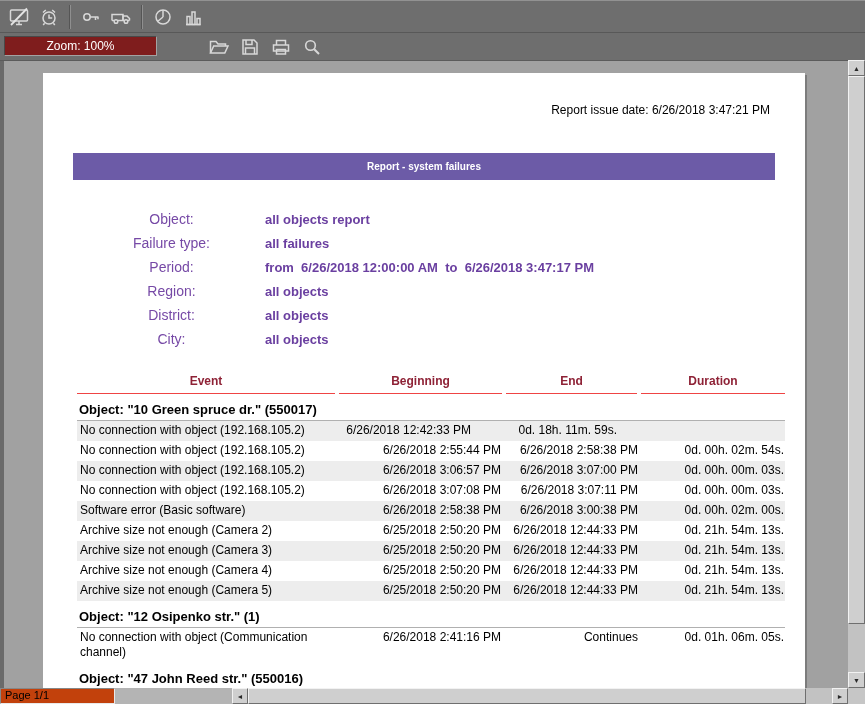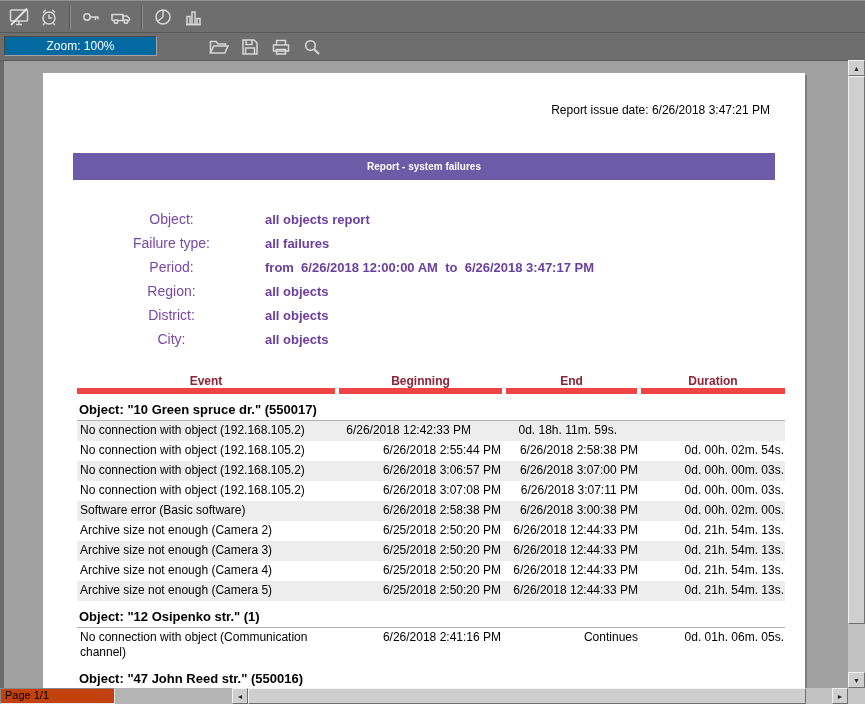--- a/index.html
+++ b/index.html
@@ -7,42 +7,42 @@
   body{font-family:"Liberation Sans",sans-serif;background:#a1a1a1;}
   .window{position:relative;width:865px;height:704px;background:#a1a1a1;overflow:hidden;}
 
   
   .toolbar-top{position:absolute;top:0;left:0;width:865px;height:33px;background:var(--toolbar-bg,#6e6e6e);
     border-top:1px solid #929292;border-bottom:1px solid #585858;display:flex;align-items:center;padding-left:4px;}
   .tbtn{width:30px;height:27px;display:flex;align-items:center;justify-content:center;cursor:default;}
   .tsep{width:2px;height:24px;border-left:1px solid #555;border-right:1px solid #8f8f8f;margin:0 5px;}
   .toolbar-zoom{position:absolute;top:33px;left:0;width:865px;height:27px;background:var(--toolbar-bg,#6e6e6e);}
   .zoom-box{position:absolute;left:4px;top:3px;width:153px;height:20px;line-height:18px;text-align:center;
-    font-size:12px;color:#fff;background:#0369a1;
+    font-size:12px;color:#fff;background:#7f1d1d;
     border-top:1px solid #494949;border-left:1px solid #494949;border-bottom:1px solid #a3a3a3;border-right:1px solid #a3a3a3;}
   .zbtns{position:absolute;left:203px;top:1px;display:flex;}
   .zbtn{width:31px;height:25px;display:flex;align-items:center;justify-content:center;}
 
   
   .main{position:absolute;top:60px;left:0;width:848px;height:628px;background:#a1a1a1;overflow:hidden;
     border-top:1px solid #5b5b5b;box-shadow:inset 4px 0 0 #6a6a6a;}
   .page{position:absolute;left:43px;top:12px;width:762px;height:860px;background:#fff;box-shadow:2px 2px 0 #7c7c7c;}
   .issue-date{padding-top:30px;text-align:right;margin-right:35px;font-size:12px;color:#000;}
   .banner{margin:36px 30px 0;height:27px;background:var(--banner-bg,#6c5ba7);color:#fff;font-size:10px;
     font-weight:bold;text-align:center;line-height:27px;}
   .fields{margin-top:27px;padding-left:35px;}
   .field-row{display:flex;height:24px;align-items:center;}
   .field-label{width:187px;font-size:14px;font-weight:normal;color:var(--label-color,#7649a6);text-align:center;}
   .field-value{font-size:13px;font-weight:bold;color:var(--value-color,#6a3fa0);white-space:pre-wrap;}
 
   
   .rtable{margin:21px 0 0 34px;width:708px;font-size:12px;color:#000;}
   .thead{display:flex;height:22px;}
   .th{font-weight:bold;color:var(--header-color,#8e2236);text-align:center;
-    border-bottom:6px solid #ef4444;line-height:18px;}
+    border-bottom:1px solid #ef4444;line-height:18px;}
   .th:not(:last-child){margin-right:4px;}
   .th.col-event{width:258px}.th.col-begin{width:163px}.th.col-end{width:131px}.th.col-dur{width:144px}
   .group-title{font-size:13px;font-weight:bold;color:#000;padding:8px 0 3px 2px;border-bottom:1px solid #b0b0b0;}
   .trow{display:flex;align-items:flex-start;}
   .trow.shade{background:#ededed;}
   .td{line-height:15px;padding-top:2px;padding-bottom:3px;}
   .td.col-event{width:262px;padding-left:3px;}
   .td.col-begin{width:167px;text-align:right;padding-right:5px;}
   .td.col-end{width:135px;text-align:right;padding-right:3px;}
   .td.col-dur{width:144px;text-align:right;padding-right:1px;}

